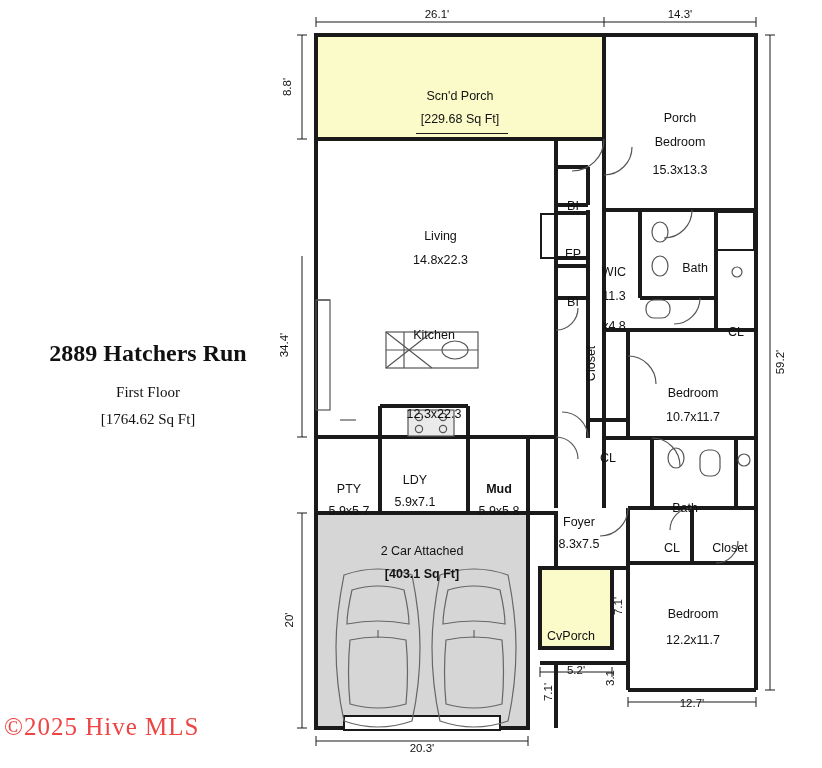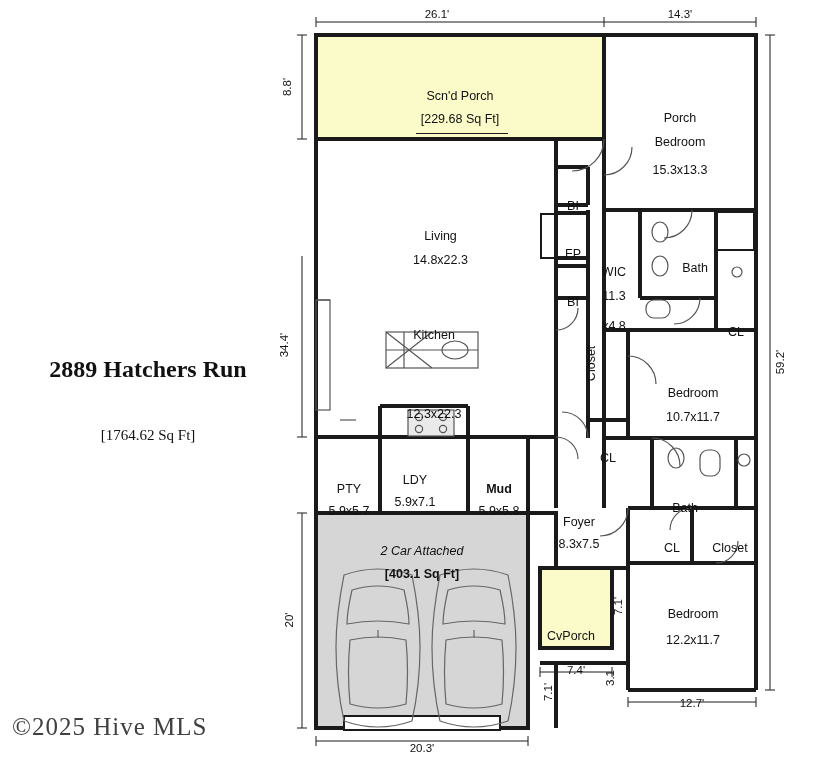--- a/index.html
+++ b/index.html
@@ -7,23 +7,23 @@
     width:822px;height:768px;
     background:#ffffff;
     font-family:"Liberation Sans", sans-serif;
     color:#111;
     position:relative;
     overflow:hidden;
   }
   #stage{position:absolute;left:0;top:0;width:822px;height:768px;}
   .dim{position:absolute;font-size:11.5px;color:#111;white-space:nowrap;}
   .dim.v{transform-origin:center center;}
-  .title{position:absolute;font-family:"Liberation Serif", serif;margin-top:16px;}
-  .wm{position:absolute;left:12px;top:713px;font-family:"Liberation Serif", serif;
-      font-size:25px;color:#404040;letter-spacing:1px;text-align:center;}
+  .title{position:absolute;font-family:"Liberation Serif", serif;}
+  .wm{position:absolute;left:4px;top:713px;font-family:"Liberation Serif", serif;
+      font-size:25px;color:#ef4444;letter-spacing:1px;text-align:center;}
   .room{position:absolute;text-align:center;font-size:12.5px;line-height:1.3;margin-top:20px;}
   svg{position:absolute;left:0;top:0;}
 </style>
 </head>
 <body>
 
 <div id="stage">
 
   <svg width="822" height="768">
     <g fill="none" stroke="#1a1a1a" stroke-width="3.2" shape-rendering="crispEdges">
@@ -185,20 +185,21 @@
       <line x1="628" y1="697" x2="628" y2="707"></line>
       <line x1="756" y1="697" x2="756" y2="707"></line>
 
       <line x1="540" y1="672" x2="612" y2="672"></line>
       <line x1="540" y1="667" x2="540" y2="677"></line>
       <line x1="612" y1="667" x2="612" y2="677"></line>
     </g>
   </svg>
 
   <div class="title" style="left:28px;top:340px;width:240px;text-align:center;font-size:24px;font-weight:bold;">2889 Hatchers Run</div>
+  <div class="title" style="left:28px;top:384px;width:240px;text-align:center;font-size:15px;">First Floor</div>
   <div class="title" style="left:28px;top:411px;width:240px;text-align:center;font-size:15px;">[1764.62 Sq Ft]</div>
 
   <div class="wm">©2025 Hive MLS</div>
 
   <div class="room" style="left:360px;top:68px;width:200px;">Scn'd Porch</div>
   <div class="room" style="left:360px;top:91px;width:200px;">[229.68 Sq Ft]</div>
 
   <div class="room" style="left:610px;top:90px;width:140px;">Porch</div>
   <div class="room" style="left:610px;top:114px;width:140px;">Bedroom</div>
   <div class="room" style="left:610px;top:142px;width:140px;">15.3x13.3</div>
@@ -240,35 +241,35 @@
 
   <div class="room" style="left:384px;top:452px;width:62px;">LDY</div>
   <div class="room" style="left:382px;top:474px;width:66px;">5.9x7.1</div>
 
   <div class="room" style="left:470px;top:461px;width:58px;font-weight:bold;">Mud</div>
   <div class="room" style="left:468px;top:483px;width:62px;">5.9x5.8</div>
 
   <div class="room" style="left:540px;top:494px;width:78px;">Foyer</div>
   <div class="room" style="left:540px;top:516px;width:78px;">8.3x7.5</div>
 
-  <div class="room" style="left:336px;top:523px;width:172px;font-style:italic;">2 Car Attached</div>
+  <div class="room" style="left:336px;top:523px;width:172px;">2 Car Attached</div>
   <div class="room" style="left:336px;top:546px;width:172px;font-weight:bold;">[403.1 Sq Ft]</div>
 
   <div class="room" style="left:540px;top:608px;width:62px;">CvPorch</div>
 
   <div class="dim" style="left:437px;top:20px;transform:translate(-50%,-100%);">26.1'</div>
   <div class="dim" style="left:680px;top:20px;transform:translate(-50%,-100%);">14.3'</div>
 
   <div class="dim v" style="left:296px;top:87px;transform:translate(-100%,-50%) rotate(-90deg);">8.8'</div>
   <div class="dim v" style="left:296px;top:345px;transform:translate(-100%,-50%) rotate(-90deg);">34.4'</div>
   <div class="dim v" style="left:296px;top:620px;transform:translate(-100%,-50%) rotate(-90deg);">20'</div>
 
   <div class="dim v" style="left:780px;top:362px;transform:translate(-50%,-50%) rotate(-90deg);">59.2'</div>
 
   <div class="dim" style="left:422px;top:748px;transform:translate(-50%,-50%);">20.3'</div>
   <div class="dim" style="left:692px;top:703px;transform:translate(-50%,-50%);">12.7'</div>
 
-  <div class="dim" style="left:576px;top:670px;transform:translate(-50%,-50%);">7.4'</div>
+  <div class="dim" style="left:576px;top:670px;transform:translate(-50%,-50%);">5.2'</div>
   <div class="dim v" style="left:618px;top:606px;transform:translate(-50%,-50%) rotate(-90deg);">7.1'</div>
   <div class="dim v" style="left:548px;top:692px;transform:translate(-50%,-50%) rotate(-90deg);">7.1'</div>
   <div class="dim v" style="left:610px;top:678px;transform:translate(-50%,-50%) rotate(-90deg);">3.1</div>
 
 </div>
 
 </body></html>

